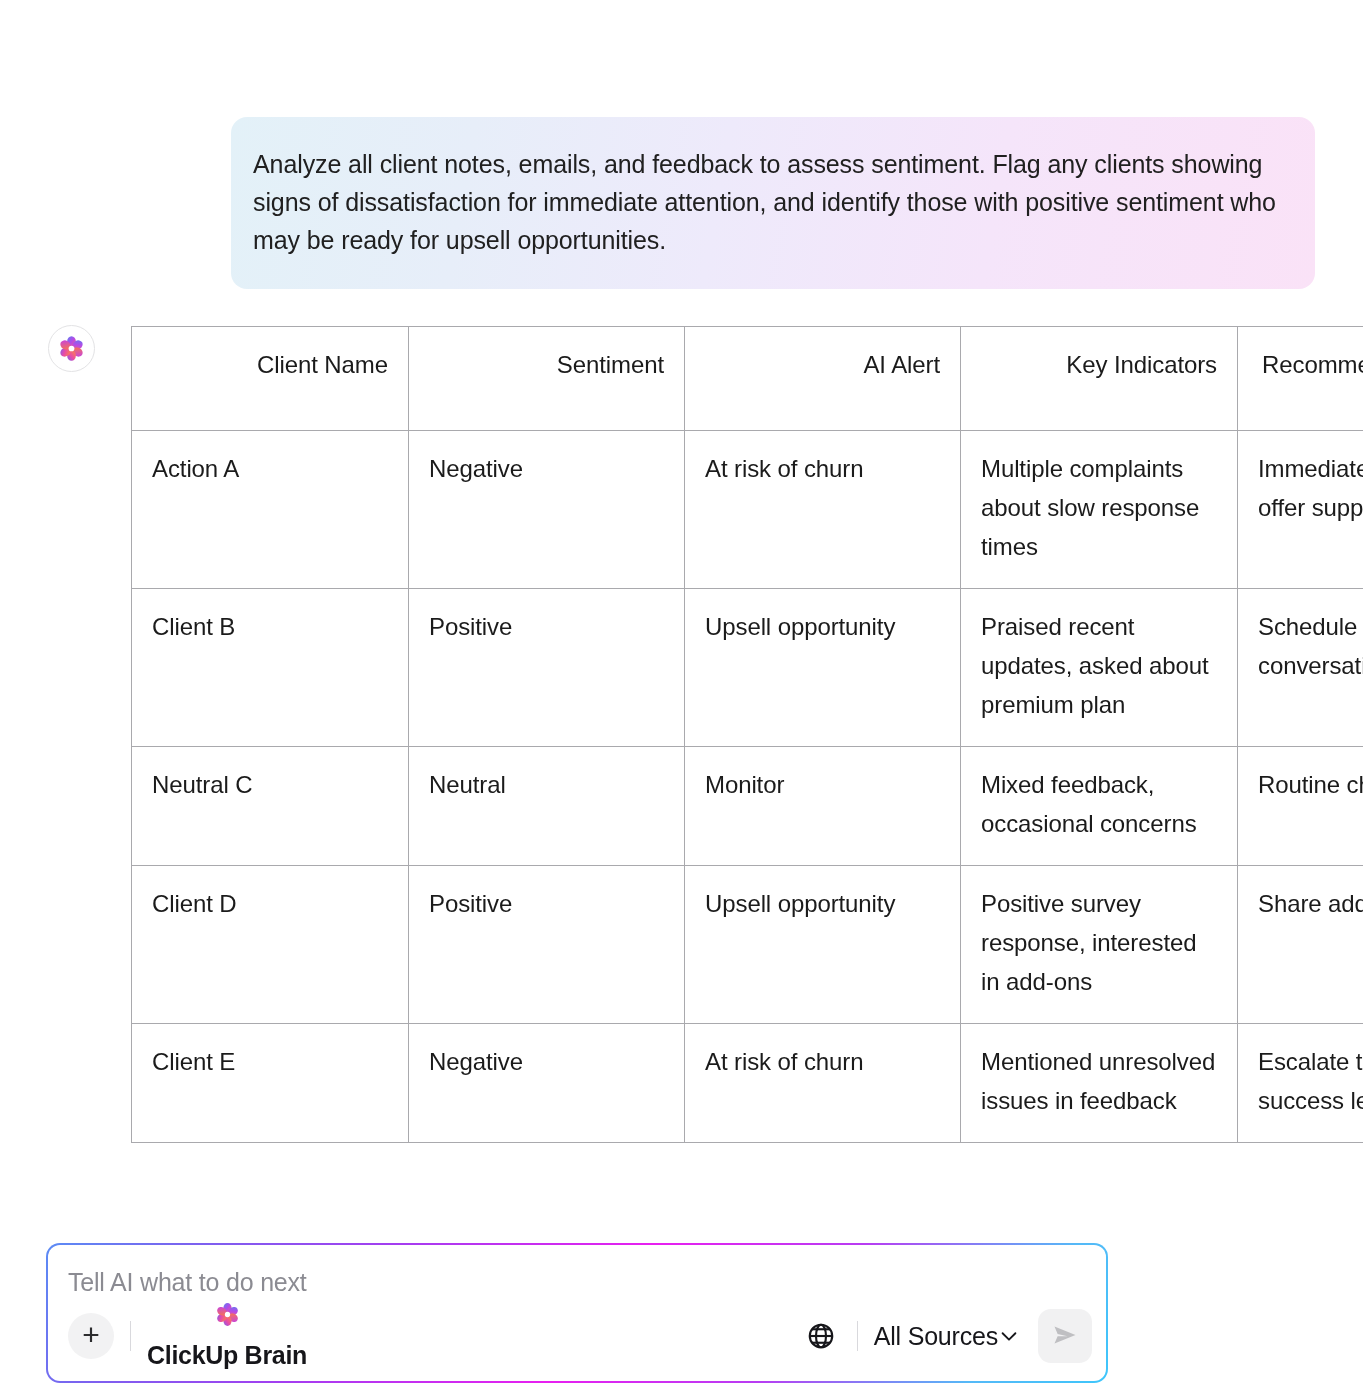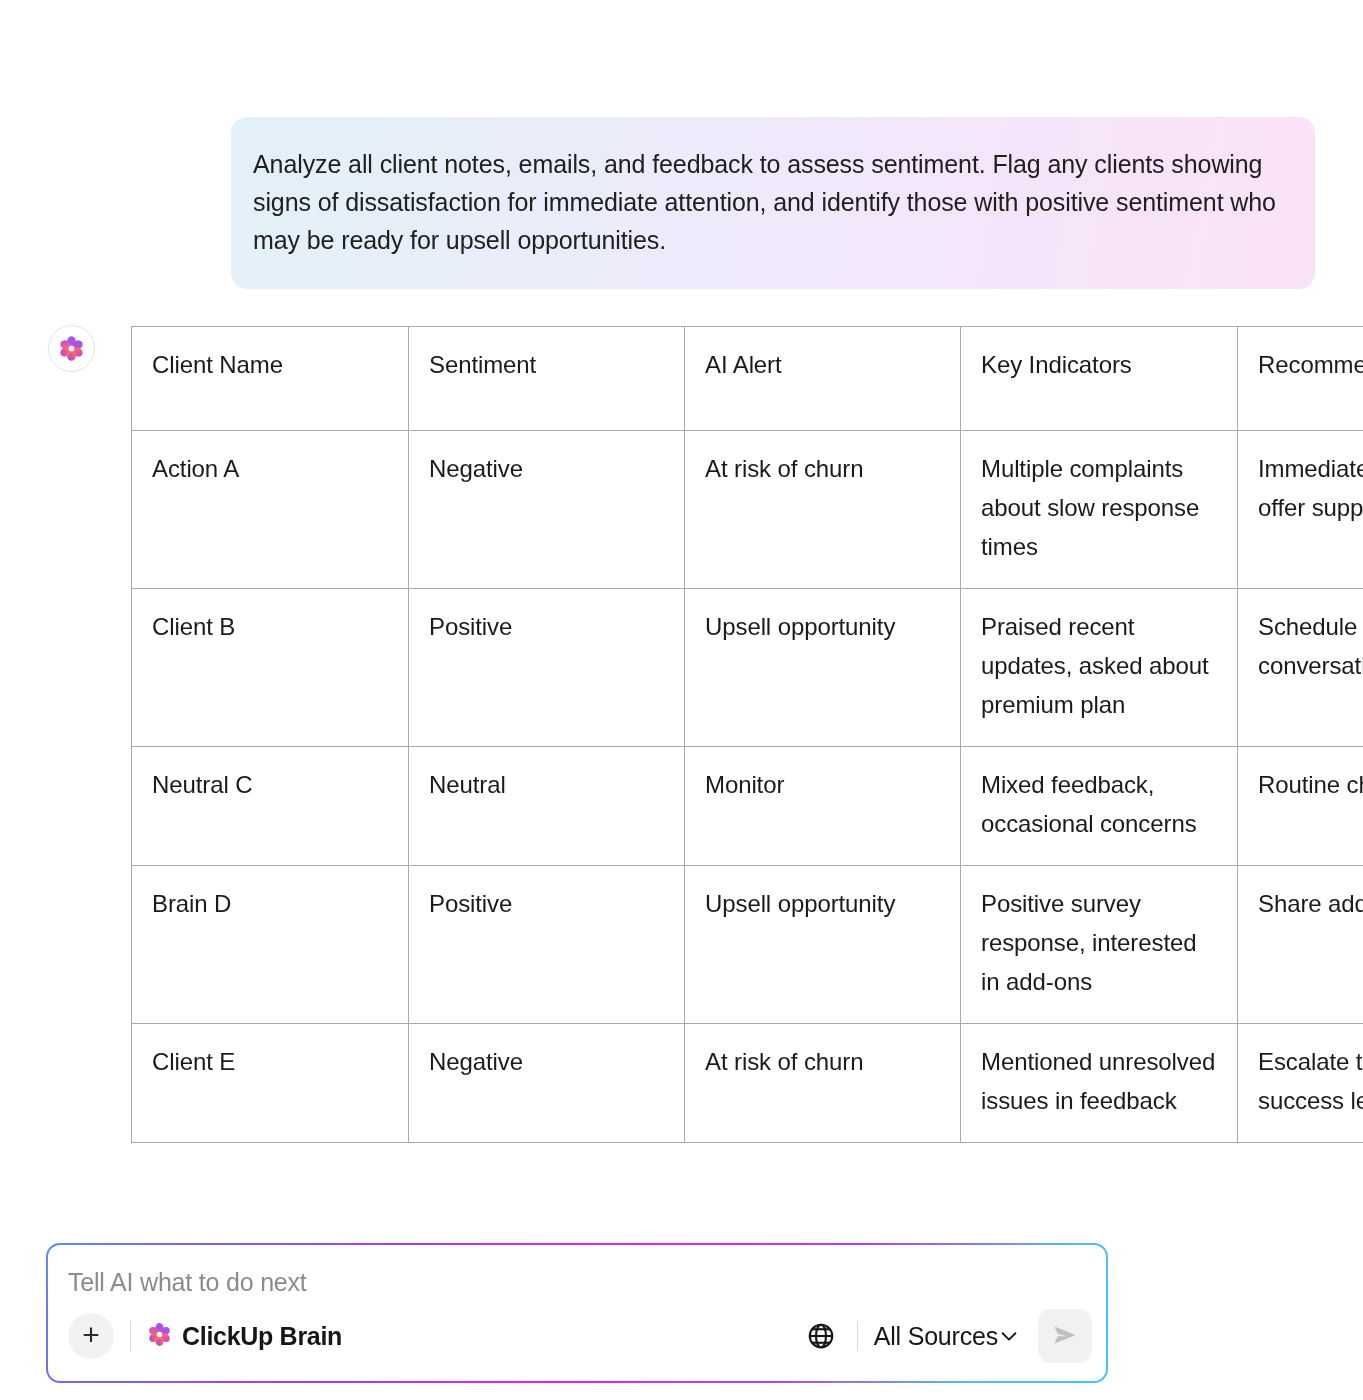--- a/index.html
+++ b/index.html
@@ -74,21 +74,21 @@
     border: 1px solid #a9a9ad;
     vertical-align: top;
     text-align: left;
     font-weight: 400;
     font-size: 24px;
     line-height: 39px;
     color: #1b1b1b;
     padding: 18px 20px 22px 20px;
     letter-spacing: -0.1px;
   }
-  table.result thead th { height: 104px; }
+  table.result thead th { height: 104px; text-align: right; }
 
   
   .composer {
     position: absolute;
     left: 46px; top: 1243px;
     width: 1062px; height: 140px;
     border-radius: 14px;
     padding: 2px;
     background: linear-gradient(128deg,
         #5b8cf5 0%,
@@ -131,20 +131,21 @@
     padding-bottom: 4px;
   }
   .vdiv {
     width: 1px; height: 30px;
     background: #d9d9dd;
     margin: 0 16px;
   }
   .brain-chip {
     display: flex; align-items: center; gap: 10px;
     cursor: pointer;
+    flex-direction: column;
   }
   .brain-label {
     font-size: 25px;
     font-weight: 700;
     color: #16161a;
     letter-spacing: -0.3px;
   }
   .spacer { flex: 1 1 auto; }
   .globe-btn {
     width: 40px; height: 40px;
@@ -246,21 +247,21 @@
           <td>Schedule upsell conversation</td>
         </tr>
         <tr>
           <td>Neutral C</td>
           <td>Neutral</td>
           <td>Monitor</td>
           <td>Mixed feedback, occasional concerns</td>
           <td>Routine check-in</td>
         </tr>
         <tr>
-          <td>Brain D</td>
+          <td>Client D</td>
           <td>Positive</td>
           <td>Upsell opportunity</td>
           <td>Positive survey response, interested in add-ons</td>
           <td>Share add-on options</td>
         </tr>
         <tr>
           <td>Client E</td>
           <td>Negative</td>
           <td>At risk of churn</td>
           <td>Mentioned unresolved issues in feedback</td>

